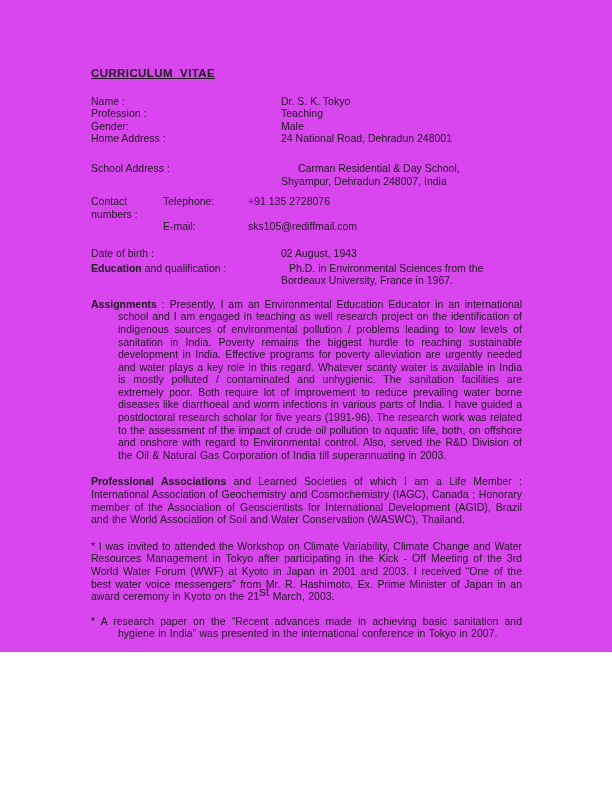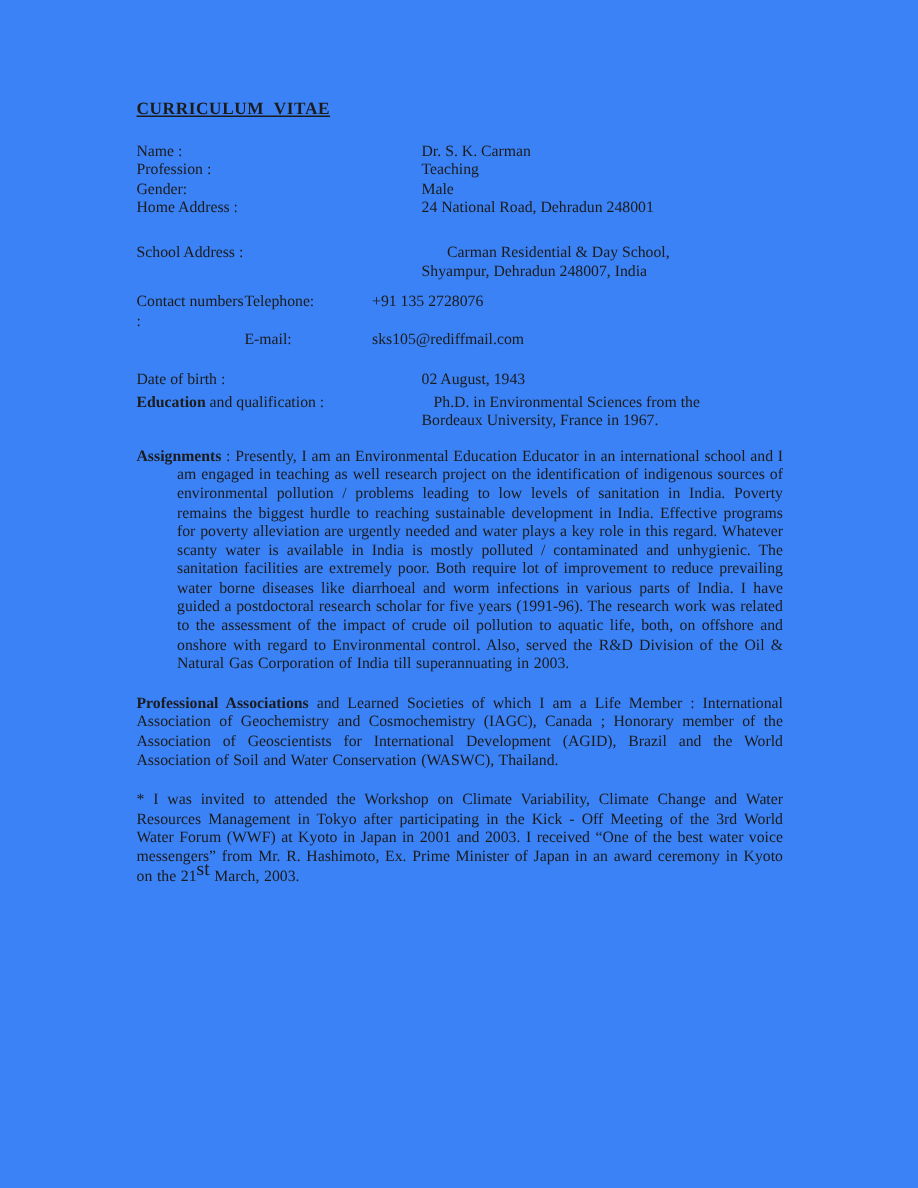--- a/index.html
+++ b/index.html
@@ -1,23 +1,23 @@
 <!DOCTYPE html>
 <html><head>
 <meta charset="utf-8">
 <style>
   * { margin: 0; padding: 0; box-sizing: border-box; }
   html, body { background: #ffffff; }
   .page {
     position: relative;
     width: 612px;
-    height: 792px;
-    background: #3b82f6;
+    height: 652px;
+    background: #d946ef;
     color: #1b1b1b;
-    font-family: Liberation Serif, serif;
+    font-family: Liberation Sans, sans-serif;
     font-size: 10.5px;
     line-height: 12.6px;
     overflow: hidden;
   }
   .content {
     position: absolute;
     left: 91px;
     top: 0;
     width: 431px;
   }
@@ -55,21 +55,21 @@
 </head>
 <body>
 
 <div class="page">
   <div class="content">
 
     <h1 class="title">CURRICULUM  VITAE</h1>
 
     <div class="row mt-group">
       <span class="label">Name :</span>
-      <span class="value">Dr. S. K. Carman</span>
+      <span class="value">Dr. S. K. Tokyo</span>
     </div>
     <div class="row">
       <span class="label">Profession :</span>
       <span class="value">Teaching</span>
     </div>
     <div class="row">
       <span class="label">Gender:</span>
       <span class="value">Male</span>
     </div>
 
@@ -109,15 +109,16 @@
         <span style="display:block">Bordeaux University, France in 1967.</span>
       </span>
     </div>
 
     <p class="para hang mt-assign"><b>Assignments</b><span> : </span><span>Presently, I am an Environmental Education Educator in an international school and I am engaged in teaching as well research project on the identification of indigenous sources of environmental pollution / problems leading to low levels of sanitation in India. Poverty remains the biggest hurdle to reaching sustainable development in India. Effective programs for poverty alleviation are urgently needed and water plays a key role in this regard. Whatever scanty water is available in India is mostly polluted / contaminated and unhygienic. The sanitation facilities are extremely poor. Both require lot of improvement to reduce prevailing water borne diseases like diarrhoeal and worm infections in various parts of India. I have guided a postdoctoral research scholar for five years (1991-96). The research work was related to the assessment of the impact of crude oil pollution to aquatic life, both, on offshore and onshore with regard to Environmental control. Also, served the R&amp;D Division of the Oil &amp; Natural Gas Corporation of India till superannuating in 2003.</span></p>
 
     <p class="para mt-prof"><b>Professional Associations</b><span> and Learned Societies of which I am a Life Member : International Association of Geochemistry and Cosmochemistry (IAGC), Canada ; Honorary member of the Association of Geoscientists for International Development (AGID), Brazil and the World Association of Soil and Water Conservation (WASWC), Thailand.</span></p>
 
     <p class="para mt-work"><span>* I was invited to attended the Workshop on Climate Variability, Climate Change and Water Resources Management in Tokyo after participating in the Kick - Off Meeting of the 3rd World Water Forum (WWF) at Kyoto in Japan in 2001 and 2003. I received “One of the best water voice messengers” from Mr. R. Hashimoto, Ex. Prime Minister of Japan in an award ceremony in Kyoto on the 21</span><sup>st</sup><span> March, 2003.</span></p>
 
+    <p class="para hang mt-res"><span>* A research paper on the “Recent advances made in achieving basic sanitation and hygiene in India” was presented in the international conference in Tokyo in 2007.</span></p>
 
   </div>
 </div>
 
 </body></html>

